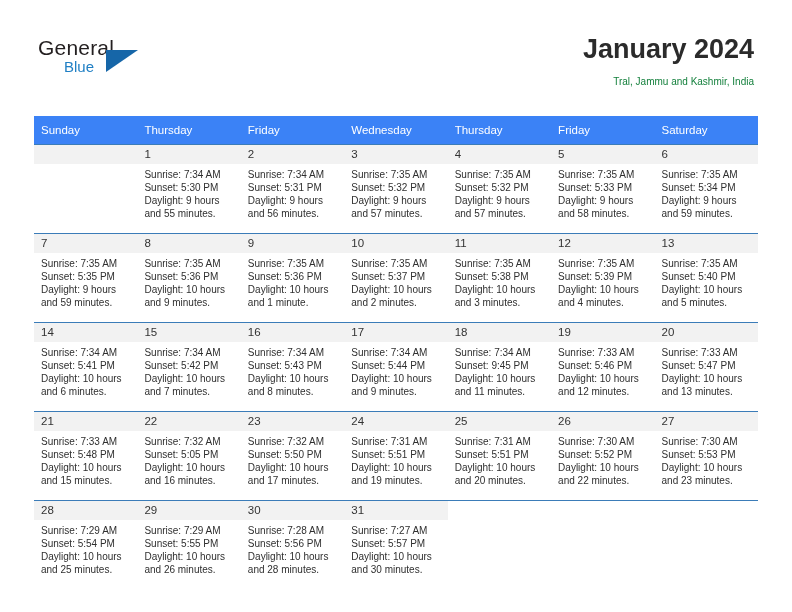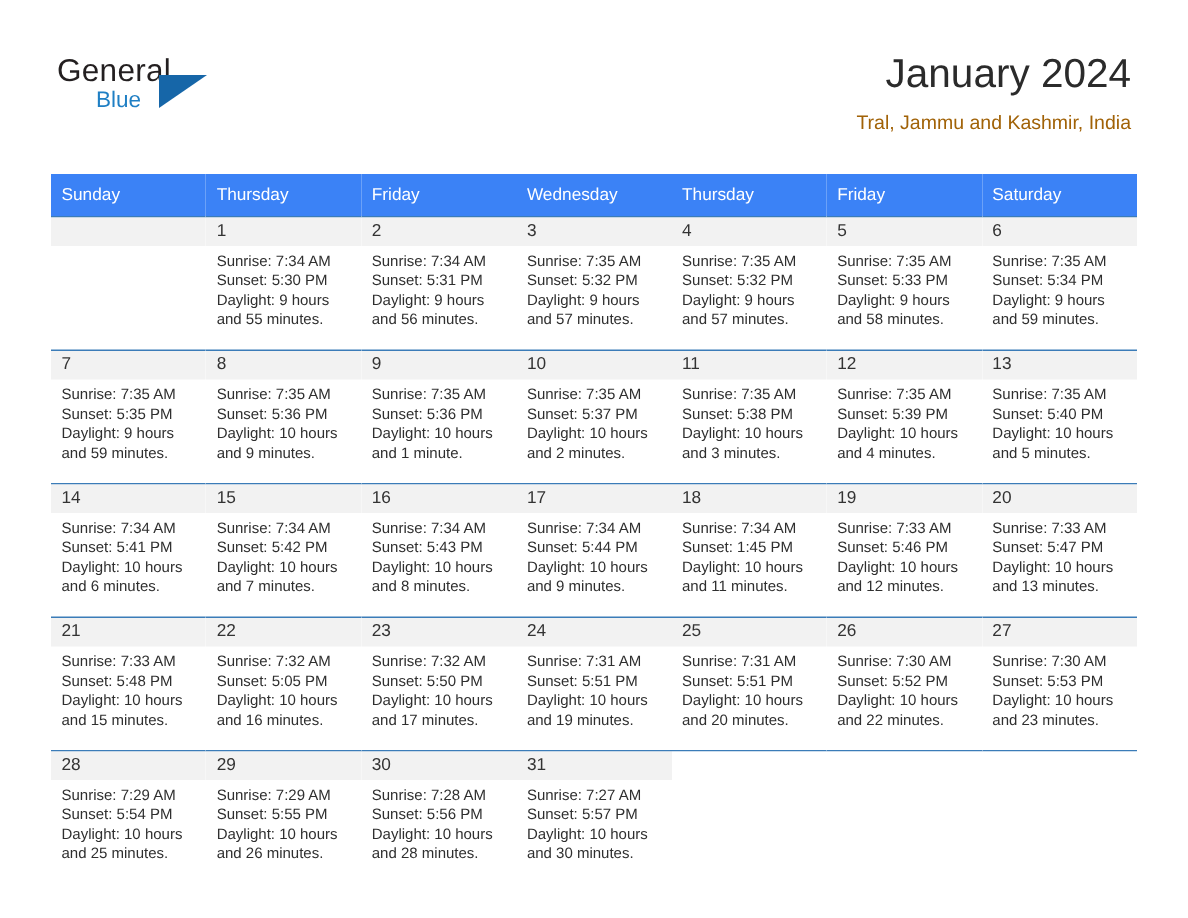--- a/index.html
+++ b/index.html
@@ -64,26 +64,26 @@
   .title-block {
     position: absolute;
     right: 4px;
     top: 22px;
     text-align: right;
   }
   .cal-title {
     font-size: 27px;
     color: #2b2b2b;
     line-height: 32px;
-    font-weight: normal;
+    font-weight: bold;
     margin: 0;
   }
   .cal-subtitle {
-    font-size: 13px;
-    color: #a16207;
+    font-size: 10px;
+    color: #15803d;
     line-height: 20px;
     margin: 7px 0 0 0;
     font-weight: normal;
   }
 
   
   .calendar {
     position: absolute;
     left: 34px;
     top: 105px;
@@ -371,21 +371,21 @@
                 <div>Daylight: 10 hours</div>
                 <div>and 9 minutes.</div>
               </div>
             </div>
           </td>
           <td>
             <div class="cell">
               <div class="cell-inner-head">18</div>
               <div class="cell-body">
                 <div>Sunrise: 7:34 AM</div>
-                <div>Sunset: 1:45 PM</div>
+                <div>Sunset: 9:45 PM</div>
                 <div>Daylight: 10 hours</div>
                 <div>and 11 minutes.</div>
               </div>
             </div>
           </td>
           <td>
             <div class="cell">
               <div class="cell-inner-head">19</div>
               <div class="cell-body">
                 <div>Sunrise: 7:33 AM</div>

